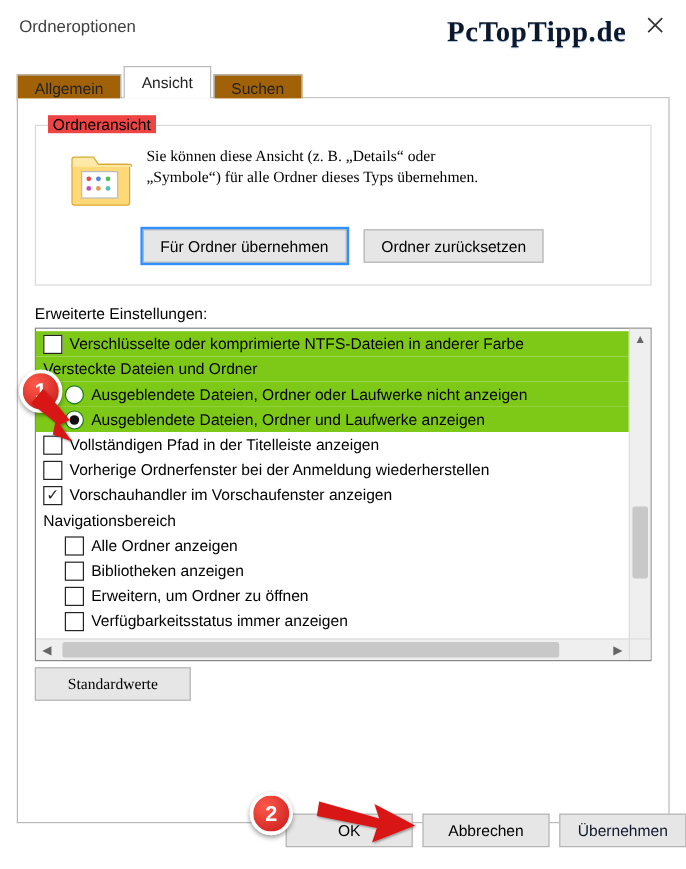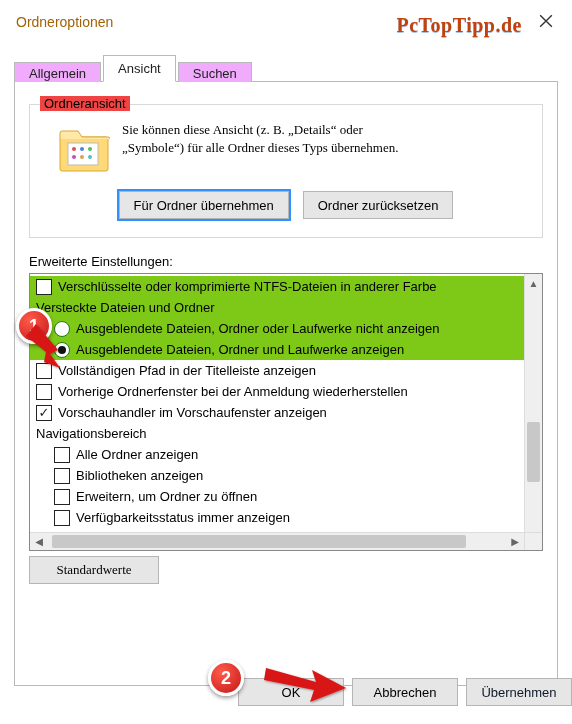--- a/index.html
+++ b/index.html
@@ -13,28 +13,28 @@
     overflow: hidden;
     position: relative;
   }
   .titlebar {
     height: 44px;
     display: flex;
     align-items: center;
     padding: 0 8px 0 16px;
     position: relative;
   }
-  .titlebar-title { font-size: 14px; color: #a16207; }
+  .titlebar-title { font-size: 14px; color: #404040; }
   .watermark {
     position: absolute;
     right: 50px; top: 14px;
     font-family: Georgia, serif;
-    font-size: 20px;
+    font-size: 24px;
     font-weight: bold;
-    color: #c2410c;
+    color: #0f172a;
     text-shadow: 0 1px 0 #aac7e8;
     letter-spacing: .5px;
   }
   .close-btn {
     position: absolute;
     right: 6px; top: 6px;
     width: 40px; height: 30px;
     display: flex; align-items: center; justify-content: center;
     cursor: pointer;
   }
@@ -45,21 +45,21 @@
     display: flex;
     align-items: flex-end;
     position: relative;
     border-bottom: 1px solid #b9b9b9;
     height: 28px;
   }
   .tab {
     padding: 5px 14px 5px 14px;
     border: 1px solid #b9b9b9;
     border-bottom: none;
-    background: #f0abfc;
+    background: #a16207;
     margin-right: 2px;
     position: relative;
     font-size: 13px;
     cursor: pointer;
     color: #222;
     top: 1px;
   }
   .tab.active {
     background: #fff;
     top: 1px;

